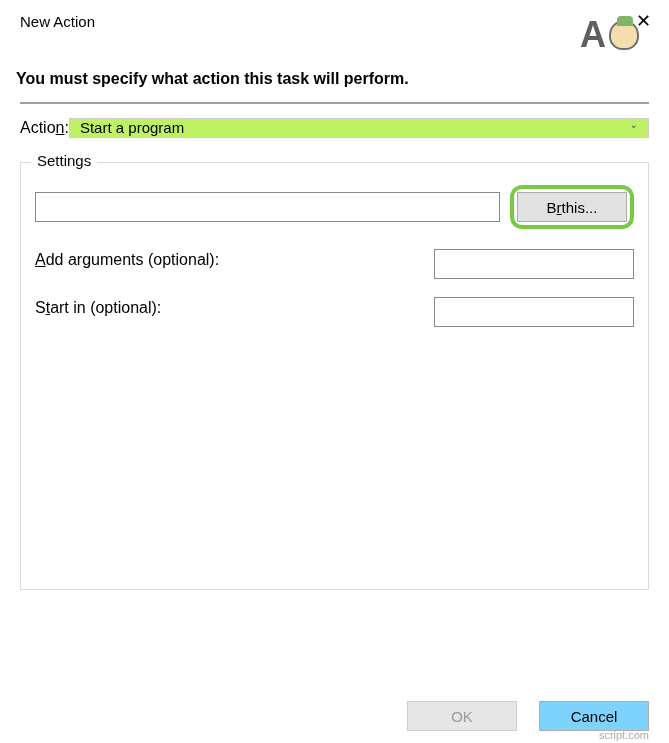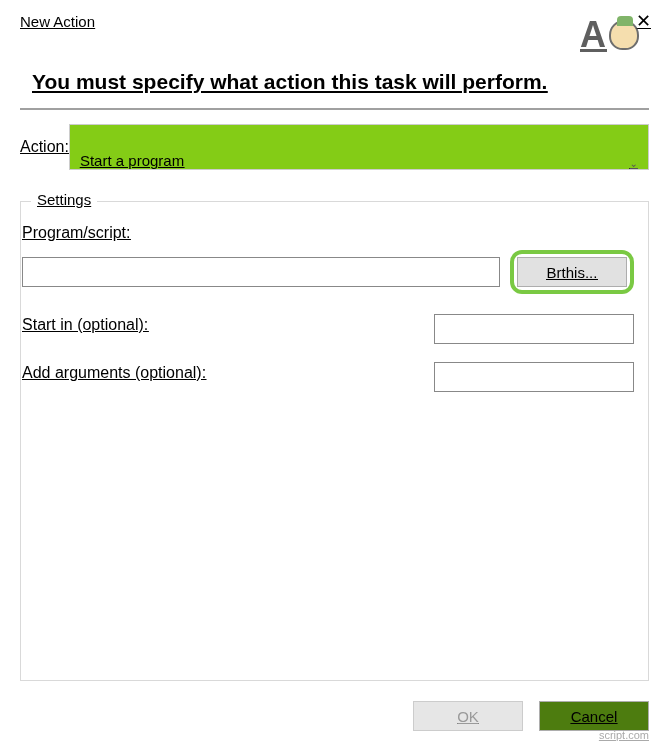--- a/index.html
+++ b/index.html
@@ -1,18 +1,17 @@
 <!DOCTYPE html>
 <html><head>
   <meta charset="utf-8">
   <style>
     * {
       box-sizing: border-box;
       font-family: "Segoe UI", Tahoma, sans-serif;
-      text-decoration: underline;
     }
     body {
       margin: 0;
       padding: 0;
       background: #fff;
       width: 669px;
       height: 743px;
       position: relative;
       font-size: 15px;
       color: #000;
@@ -26,59 +25,59 @@
     .title {
       font-size: 15px;
     }
     .close-x {
       font-size: 18px;
       font-weight: 300;
       cursor: default;
       padding: 2px 6px;
     }
     .instruction {
-      padding: 30px 20px 14px 32px;
-      font-size: 21px;
+      padding: 30px 20px 14px 16px;
+      font-size: 16px;
       font-weight: 600;
     }
     .hr {
       border: none;
       border-top: 2px solid #a0a0a0;
       margin: 0 20px;
     }
     .action-row {
       display: flex;
       align-items: center;
       padding: 14px 20px 24px 20px;
     }
     .action-label {
       font-size: 16px;
     }
     .underline-char { text-decoration: underline; }
     .dropdown {
       flex: 1;
-      height: 46px;
-      background: #84cc16;
+      height: 20px;
+      background: #bef264;
       border: 1px solid #ccc;
       display: flex;
-      align-items: flex-end;
+      align-items: flex-start;
       justify-content: space-between;
       padding: 0 10px;
       font-size: 15px;
     }
     .dropdown .chev {
       font-size: 10px;
       color: #555;
     }
     .fieldset {
-      margin: 7px 20px 0 20px;
+      margin: 0 20px 0 20px;
       border: 1px solid #d9d9d9;
       position: relative;
-      padding: 22px 14px 30px 1px;
-      height: 480px;
+      padding: 22px 14px 30px 14px;
+      height: 428px;
     }
     .fieldset-legend {
       position: absolute;
       top: -11px;
       left: 10px;
       background: #fff;
       padding: 0 6px;
       font-size: 15px;
     }
     .form-label {
@@ -124,26 +123,26 @@
       margin-bottom: 18px;
     }
     .opt-input {
       width: 200px;
     }
     .button-bar {
       position: absolute;
       bottom: 12px;
       right: 20px;
       display: flex;
-      gap: 16px;
+      gap: 22px;
     }
     .dlg-btn {
       width: 110px;
       height: 30px;
-      background: #4d7c0f;
+      background: #7dd3fc;
       border: 1px solid #adadad;
       font-size: 15px;
       display: flex;
       align-items: center;
       justify-content: center;
     }
     .dlg-btn.disabled {
       color: #9a9a9a;
       background: #e6e6e6;
       border-color: #ccc;
@@ -212,47 +211,44 @@
   </span>
   <div class="dropdown">
     <span>Start a program</span>
     <span class="chev">⌄</span>
   </div>
 </div>
 
 <div class="fieldset">
   <span class="fieldset-legend">Settings</span>
 
-  <div class="form-label">
-    <span class="underline-char">P</span><span>rogram/script:</span>
-  </div>
   <div class="program-row">
     <input type="text" class="text-input program-input" value="" style="">
     <div class="browse-highlight">
       <div class="browse-btn">
         <span>B</span>
           <span class="underline-char">r</span>
           <span>this...</span>
       </div>
     </div>
   </div>
 
   <div class="opt-row">
     <span class="form-label">
+      <span class="underline-char">A</span><span>dd arguments (optional):</span>
+    </span>
+    <input type="text" class="text-input opt-input" value="" style="">
+  </div>
+
+  <div class="opt-row">
+    <span class="form-label">
       <span>S</span><span class="underline-char">t</span><span>art in (optional):</span>
     </span>
     <input type="text" class="text-input opt-input" value="" style="">
   </div>
-
-  <div class="opt-row">
-    <span class="form-label">
-      <span class="underline-char">A</span><span>dd arguments (optional):</span>
-    </span>
-    <input type="text" class="text-input opt-input" value="" style="">
-  </div>
 </div>
 
 <div class="button-bar">
   <div class="dlg-btn disabled">OK</div>
   <div class="dlg-btn">Cancel</div>
 </div>
 
 <div class="watermark-site">script.com</div>
 
 </body></html>

